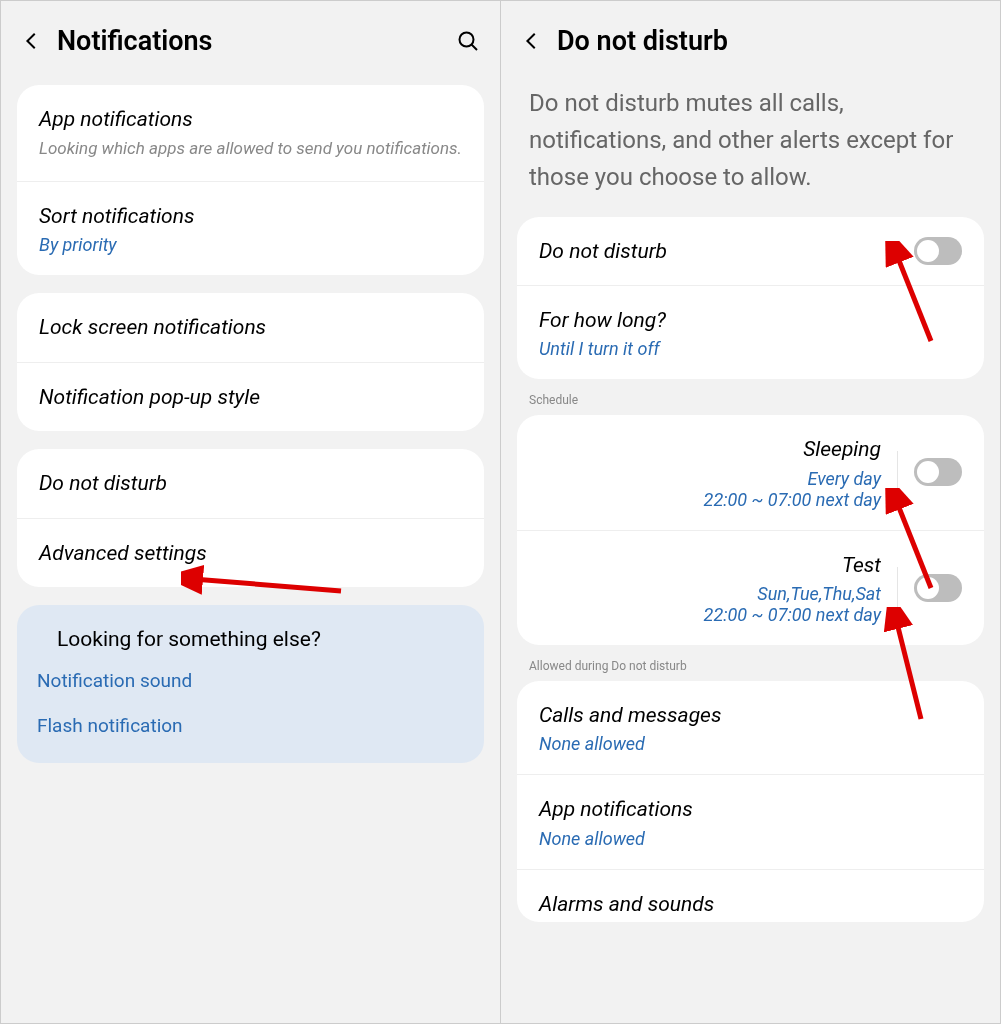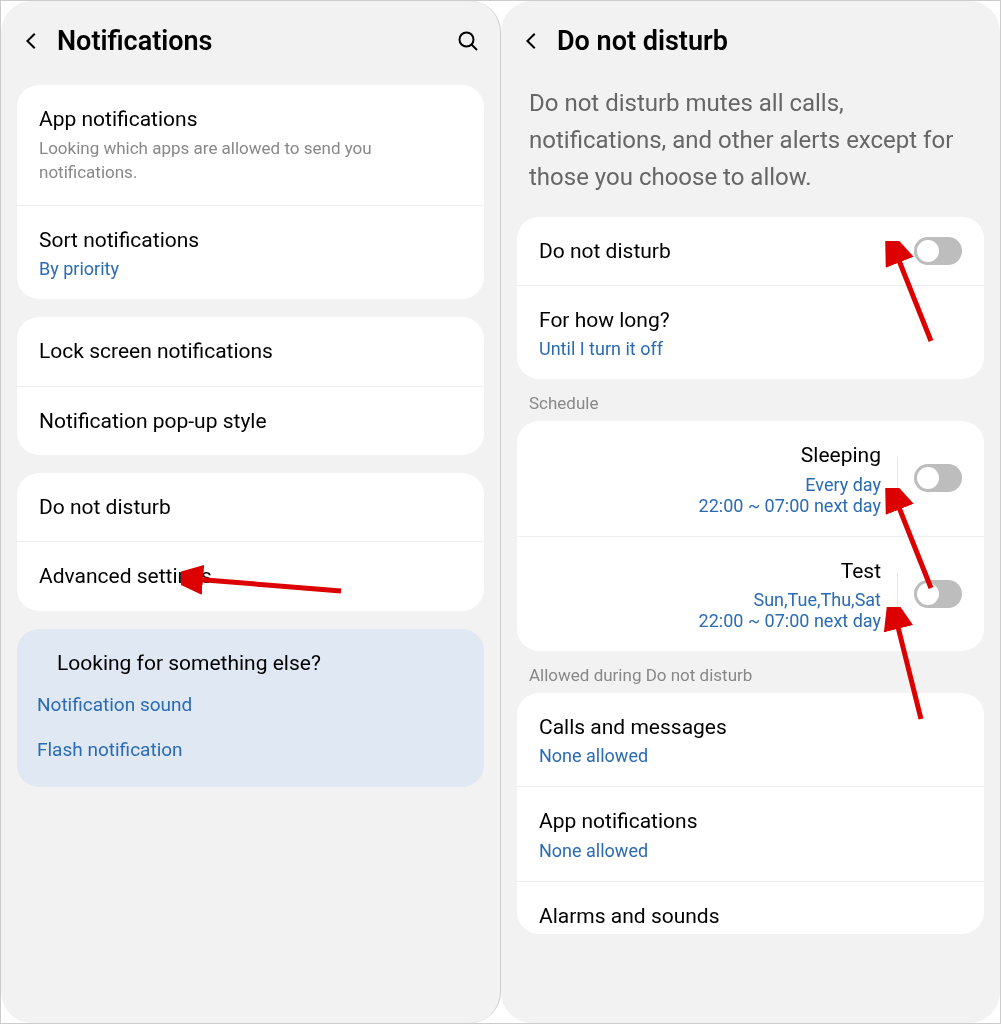--- a/index.html
+++ b/index.html
@@ -50,28 +50,29 @@
       flex-shrink: 0;
     }
     .description {
       padding: 0 28px 20px 28px;
       font-size: 24px;
       color: #666;
       line-height: 1.55;
     }
     .section-label {
       padding: 14px 20px 8px 28px;
-      font-size: 17px;
+      font-size: 12px;
       color: #888;
     }
     .card {
       background: #fff;
       margin: 0 16px;
       border-radius: 22px;
       overflow: hidden;
+      font-style: italic;
     }
     .card + .card { margin-top: 18px; }
     .highlight-card {
       background: #dfe8f3;
       margin: 18px 16px 0 16px;
       border-radius: 22px;
       padding: 22px 20px 26px 20px;
     }
     .row {
       padding: 20px 22px;
@@ -153,21 +154,21 @@
       font-size: 19px;
       color: #2a6bb3;
       cursor: pointer;
       display: block;
     }
     .highlight-link + .highlight-link { margin-top: 22px; }
     .arrow-overlay {
       position: absolute;
       pointer-events: none;
     }
-    .pane { position: relative; border-radius: 31px; }
+    .pane { position: relative; }
   </style>
 </head>
 <body>
 
 <div class="pane pane-left">
   <div class="header">
     <svg class="back-arrow" viewBox="0 0 24 24">
         <polyline points="15 4 7 12 15 20"></polyline>
       </svg>
     <div class="header-title">Notifications</div>

